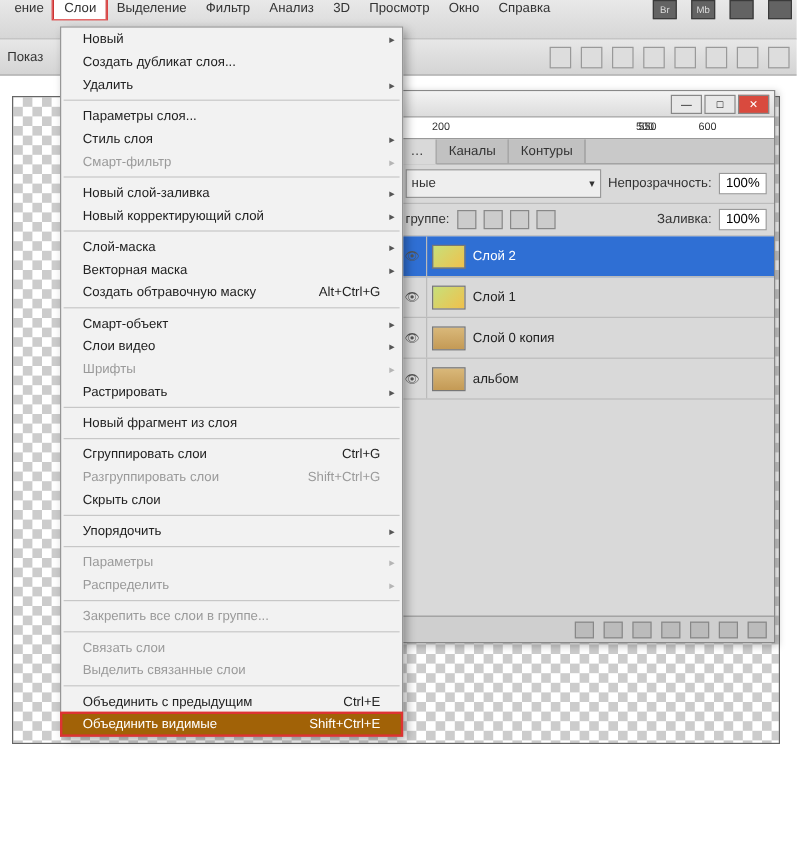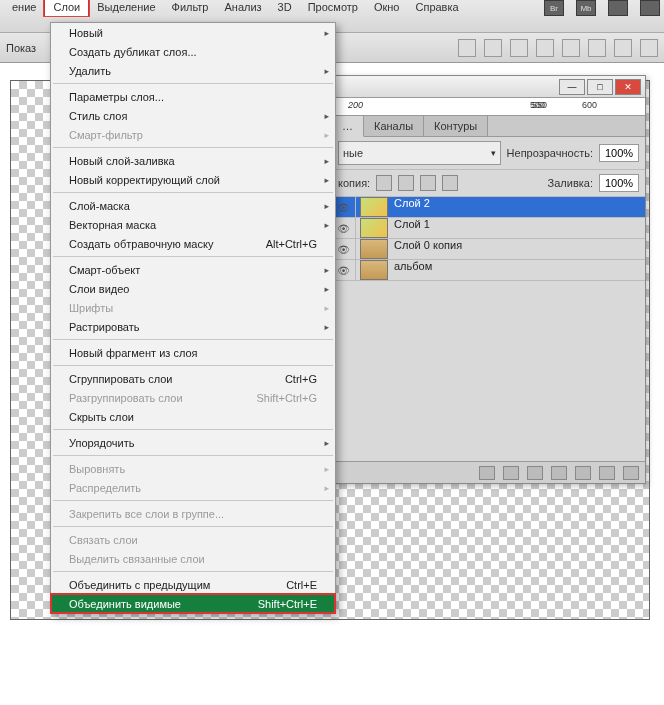--- a/index.html
+++ b/index.html
@@ -24,38 +24,38 @@
 .pw-tabs{display:flex;background:#c9c9c9;border-bottom:1px solid #999}
 .pw-tabs .tab{padding:4px 10px;background:#c1c1c1;border-right:1px solid #999;color:#333}
 .pw-tabs .tab.on{background:#d9d9d9;border-bottom:1px solid #d9d9d9;margin-bottom:-1px}
 .pw-row{display:flex;align-items:center;padding:4px 6px;gap:6px;border-bottom:1px solid #bcbcbc}
 .pw-row .drop{flex:1;height:18px;background:#eee;border:1px solid #999;padding:11px 4px;display:flex;align-items:center;justify-content:space-between;color:#333}
 .pw-row .drop:after{content:"▾";font-size:9px}
 .pw-row .numbox{width:40px;height:18px;background:#fff;border:1px solid #999;display:flex;align-items:center;justify-content:center}
 .pw-row .lbl{color:#333}
 .pw-row .micon{width:16px;height:16px;background:#ccc;border:1px solid #888}
 .layerlist{background:#d9d9d9}
-.layer{display:flex;height:21px;border-bottom:1px solid #bbb}
+.layer{display:flex;align-items:center;height:34px;border-bottom:1px solid #bbb}
 .layer .vis{width:24px;height:100%;display:flex;align-items:center;justify-content:center;border-right:1px solid #bbb}
 .layer .vis:before{content:"👁";font-size:10px;color:#555}
 .layer .thumb{width:28px;height:20px;background:#fff;border:1px solid #777;margin:0 4px}
 .layer .thumb.img{background:linear-gradient(135deg,#c7e07a,#f0c04c)}
 .layer .thumb.book{background:linear-gradient(#d9b87a,#c49a55)}
 .layer .lname{color:#222;padding-left:2px}
 .layer.sel{background:#2f6fd4;color:#fff}
 .layer.sel .lname{color:#fff}
 .layerlist .filler{height:180px}
 .pw-foot{height:22px;background:#cfcfcf;border-top:1px solid #999;display:flex;align-items:center;justify-content:flex-end;gap:8px;padding:0 6px}
 .pw-foot .fi{width:16px;height:14px;background:#bbb;border:1px solid #888}
 .dropdown{position:absolute;left:50px;top:22px;width:286px;background:#f2f2f2;border:1px solid #979797;box-shadow:3px 3px 8px rgba(0,0,0,.35);z-index:4}
 .dd-item{display:flex;align-items:center;justify-content:space-between;padding:3px 18px 3px 18px;height:19px;color:#222;cursor:default;position:relative}
 .dd-item.disabled{color:#9a9a9a}
 .dd-item.sub:after{content:"▸";position:absolute;right:6px;font-size:9px;color:#555}
 .dd-item.disabled.sub:after{color:#b5b5b5}
-.dd-item.hl{background:#15803d;color:#fff}
+.dd-item.hl{background:#a16207;color:#fff}
 .dd-item.boxed{outline:2px solid #d33;outline-offset:-1px}
 .dd-sep{height:1px;background:#c7c7c7;margin:3px 2px}
 .dd-item .sc{color:#222}
 .dd-item.disabled .sc{color:#9a9a9a}
 .dd-item.hl .sc{color:#fff}
 </style>
 </head>
 <body>
 
 <div class="menubar" id="menubar">
@@ -91,41 +91,41 @@
 
 <div class="canvas"></div>
 
 <div class="panelwin">
   <div class="pw-title">
     <div class="wbtn min">—</div>
     <div class="wbtn max">□</div>
     <div class="wbtn close">✕</div>
   </div>
   <div class="ruler" id="ruler">
-      <span style="left: 16px; font-style: italic;">200</span>
+      <span style="left: 28px;">200</span>
       <span style="left: 150px; padding-left: 48px;">500</span>
       <span style="left: 200px;">550</span>
       <span style="left: 250px;">600</span>
     </div>
   <div class="pw-tabs" id="ptabs">
       <div class="tab on">…</div>
       <div class="tab">Каналы</div>
       <div class="tab">Контуры</div>
     </div>
   <div class="pw-row">
     <div class="drop">
         <span>ные</span>
       </div>
     <span class="lbl">Непрозрачность:</span>
     <div class="numbox">
         <span>100%</span>
       </div>
   </div>
   <div class="pw-row">
-    <span class="lbl">копия:</span>
+    <span class="lbl">группе:</span>
     <div class="micon"></div>
     <div class="micon"></div>
     <div class="micon"></div>
     <div class="micon"></div>
     <div style="flex:1"></div>
     <span class="lbl">Заливка:</span>
     <div class="numbox">
         <span>100%</span>
       </div>
   </div>
@@ -229,21 +229,21 @@
     </div>
     <div class="dd-item">
       <span>Скрыть слои</span>
     </div>
     <div class="dd-sep"></div>
     <div class="dd-item sub">
       <span>Упорядочить</span>
     </div>
     <div class="dd-sep"></div>
     <div class="dd-item disabled sub">
-      <span>Выровнять</span>
+      <span>Параметры</span>
     </div>
     <div class="dd-item disabled sub">
       <span>Распределить</span>
     </div>
     <div class="dd-sep"></div>
     <div class="dd-item disabled">
       <span>Закрепить все слои в группе...</span>
     </div>
     <div class="dd-sep"></div>
     <div class="dd-item disabled">

